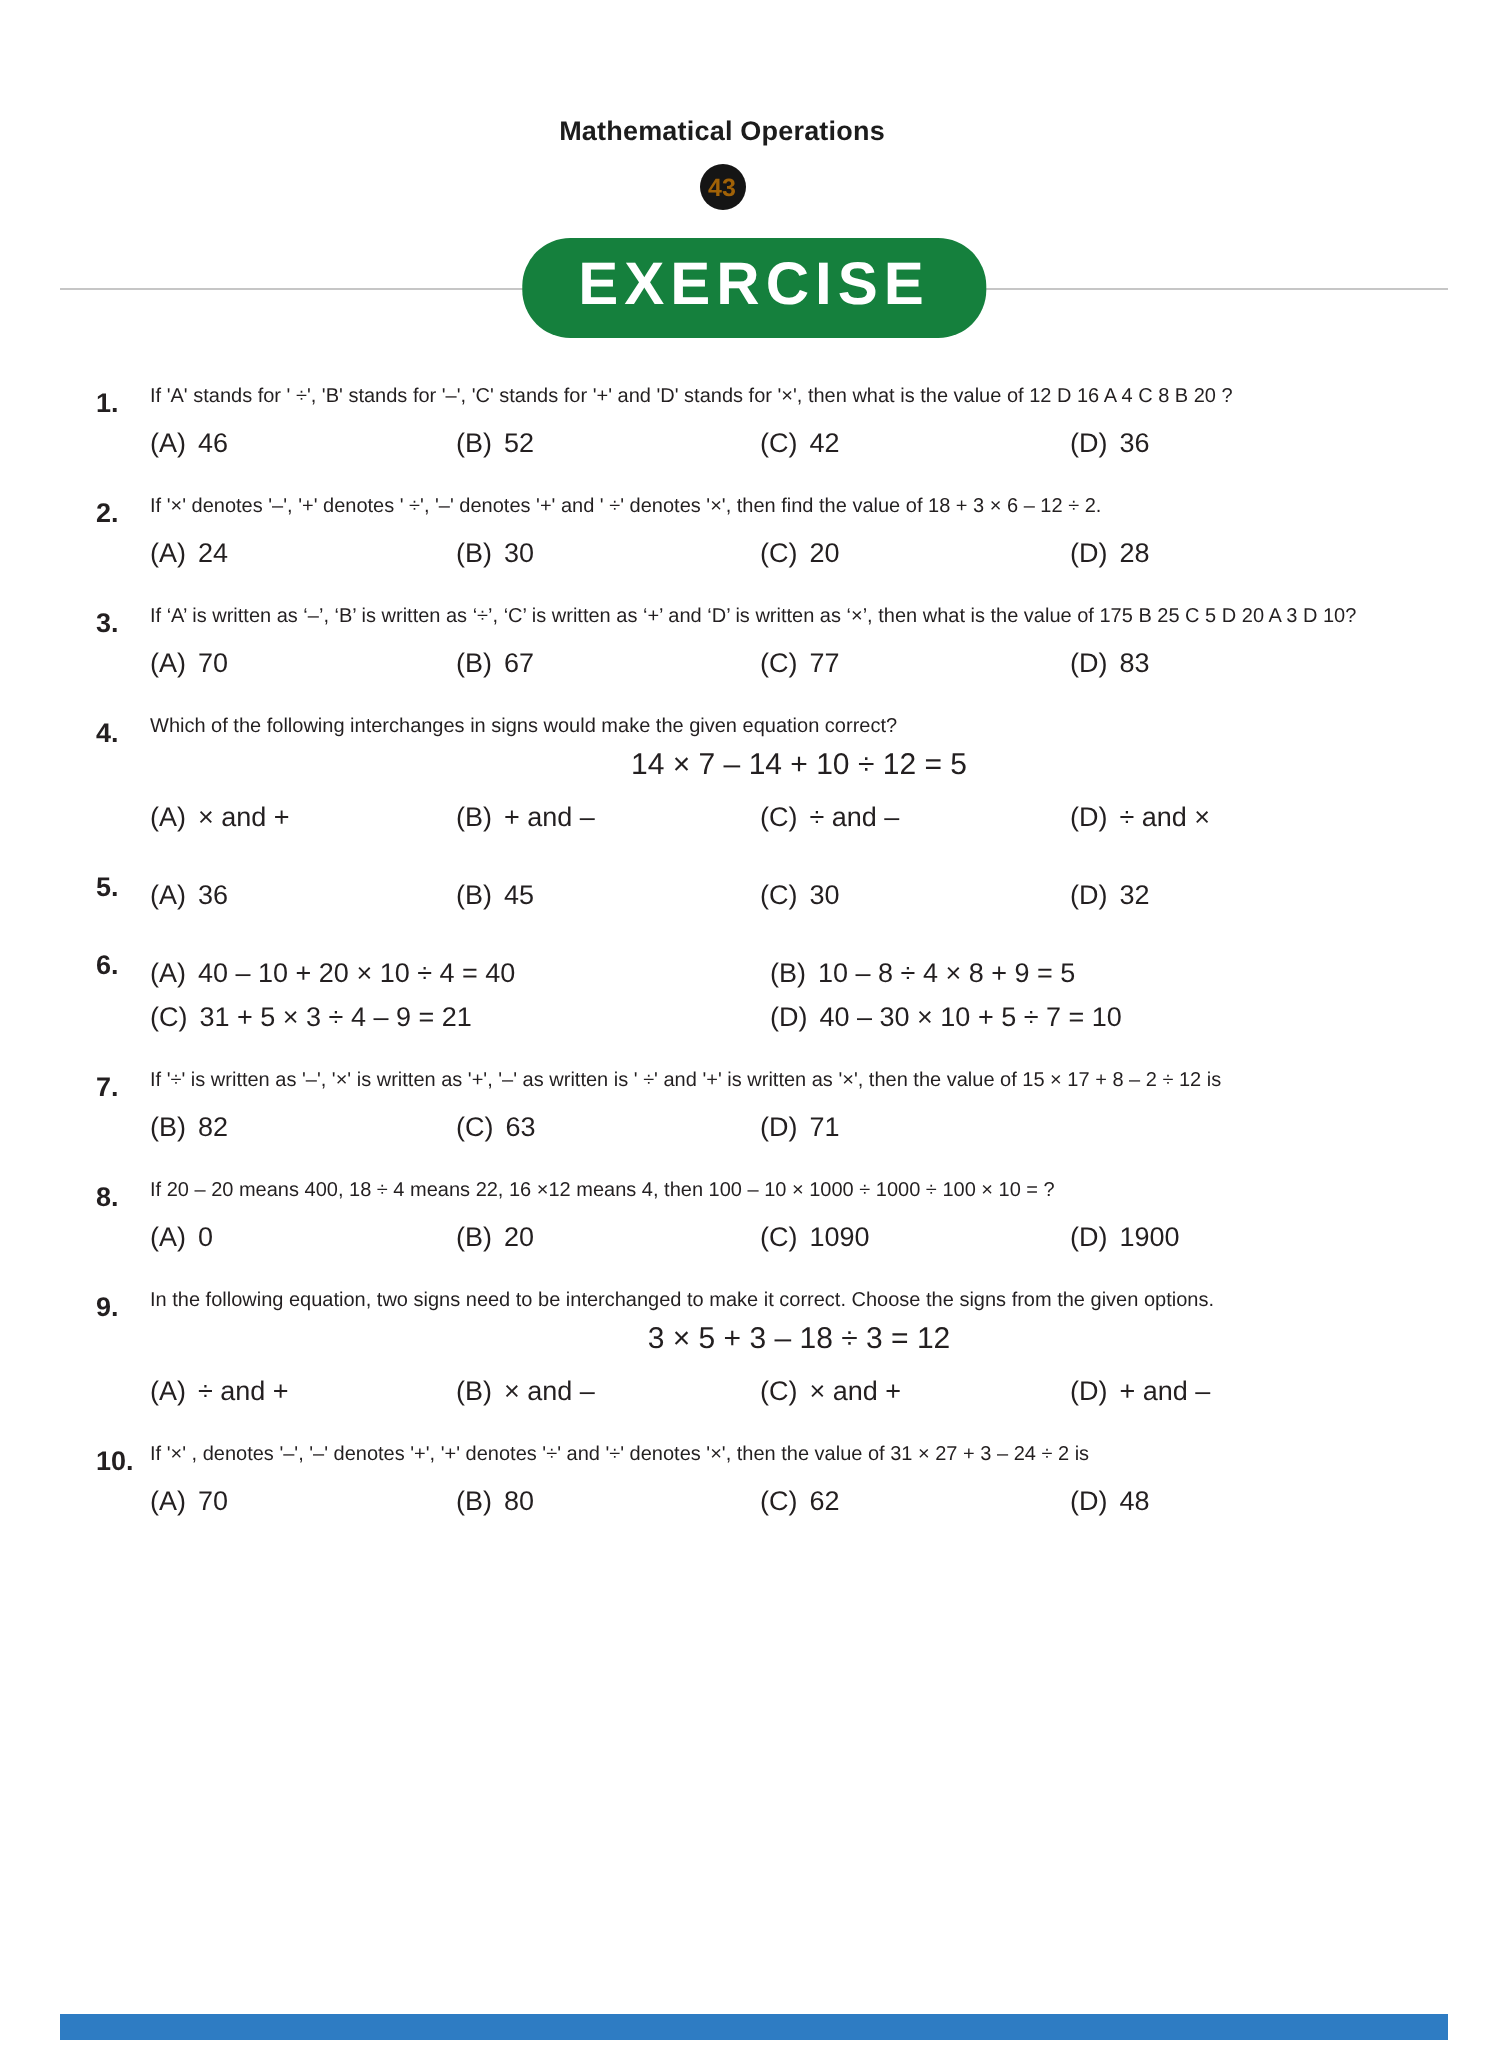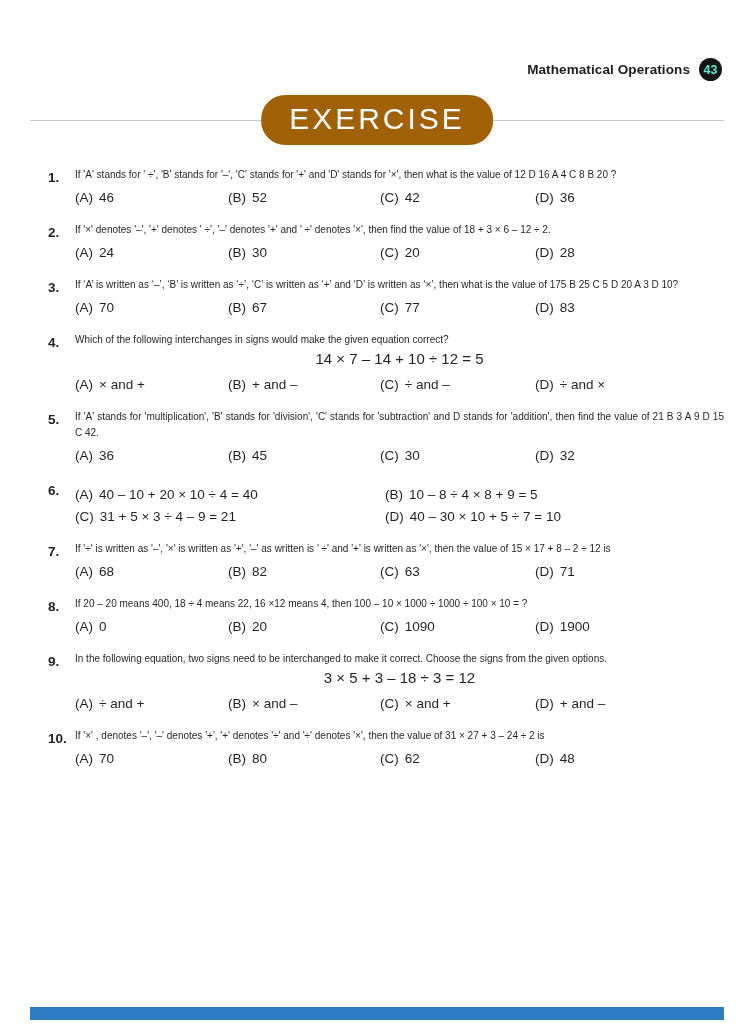--- a/index.html
+++ b/index.html
@@ -13,52 +13,53 @@
   }
   .page { position: relative; width: 754px; height: 1024px; }
 
   
   .header {
     display: flex;
     justify-content: flex-end;
     align-items: center;
     gap: 9px;
     padding: 58px 32px 0 0;
+    flex-direction: column;
   }
   .header-title {
     font-size: 13.5px;
     font-weight: bold;
     color: #1c1c1c;
     letter-spacing: 0.1px;
   }
   .page-badge {
     width: 23px; height: 23px;
     background: #151515;
     border-radius: 50%;
-    color: #5eead4;
+    color: #a16207;
     font-size: 12.5px;
     font-weight: bold;
     display: flex; align-items: center; justify-content: center;
   }
 
   
   .exercise-band { position: relative; height: 50px; margin-top: 14px; }
   .exercise-line {
     position: absolute; left: 30px; right: 30px; top: 50%;
     border-top: 1.5px solid #c6c6c6;
   }
   .exercise-badge {
     position: absolute; left: 50%; top: 50%;
     transform: translate(-50%, -50%);
-    background: #a16207;
+    background: #15803d;
     color: #ffffff;
     border-radius: 24px;
     padding: 7px 28px 9px 28px;
     font-size: 30px;
-    font-weight: normal;
+    font-weight: bold;
     letter-spacing: 3px;
   }
 
   
   .questions { margin: 22px 30px 0 48px; width: 676px; }
   .q { display: flex; margin-bottom: 13px; }
   .qnum {
     flex: 0 0 27px;
     font-weight: bold;
     font-size: 13.5px;
@@ -161,21 +162,20 @@
           <span class="opt"><span class="opt-label">(B)</span><span class="opt-value">+ and –</span></span>
           <span class="opt"><span class="opt-label">(C)</span><span class="opt-value">÷ and –</span></span>
           <span class="opt"><span class="opt-label">(D)</span><span class="opt-value">÷ and ×</span></span>
         </div>
       </div>
     </div>
 
     <div class="q">
       <div class="qnum">5.</div>
       <div class="qbody">
-        <div class="qtext">If 'A' stands for 'multiplication', 'B' stands for 'division', 'C' stands for 'subtraction' and D stands for 'addition', then find the value of 21 B 3 A 9 D 15 C 42.</div>
         <div class="opts">
           <span class="opt"><span class="opt-label">(A)</span><span class="opt-value">36</span></span>
           <span class="opt"><span class="opt-label">(B)</span><span class="opt-value">45</span></span>
           <span class="opt"><span class="opt-label">(C)</span><span class="opt-value">30</span></span>
           <span class="opt"><span class="opt-label">(D)</span><span class="opt-value">32</span></span>
         </div>
       </div>
     </div>
 
     <div class="q">
@@ -188,21 +188,20 @@
           <span class="opt"><span class="opt-label">(D)</span><span class="opt-value">40 – 30 × 10 + 5 ÷ 7 = 10</span></span>
         </div>
       </div>
     </div>
 
     <div class="q">
       <div class="qnum">7.</div>
       <div class="qbody">
         <div class="qtext">If '÷' is written as '–', '×' is written as '+', '–' as written is ' ÷' and '+' is written as '×', then the value of 15 × 17 + 8 – 2 ÷ 12 is</div>
         <div class="opts">
-          <span class="opt"><span class="opt-label">(A)</span><span class="opt-value">68</span></span>
           <span class="opt"><span class="opt-label">(B)</span><span class="opt-value">82</span></span>
           <span class="opt"><span class="opt-label">(C)</span><span class="opt-value">63</span></span>
           <span class="opt"><span class="opt-label">(D)</span><span class="opt-value">71</span></span>
         </div>
       </div>
     </div>
 
     <div class="q">
       <div class="qnum">8.</div>
       <div class="qbody">

